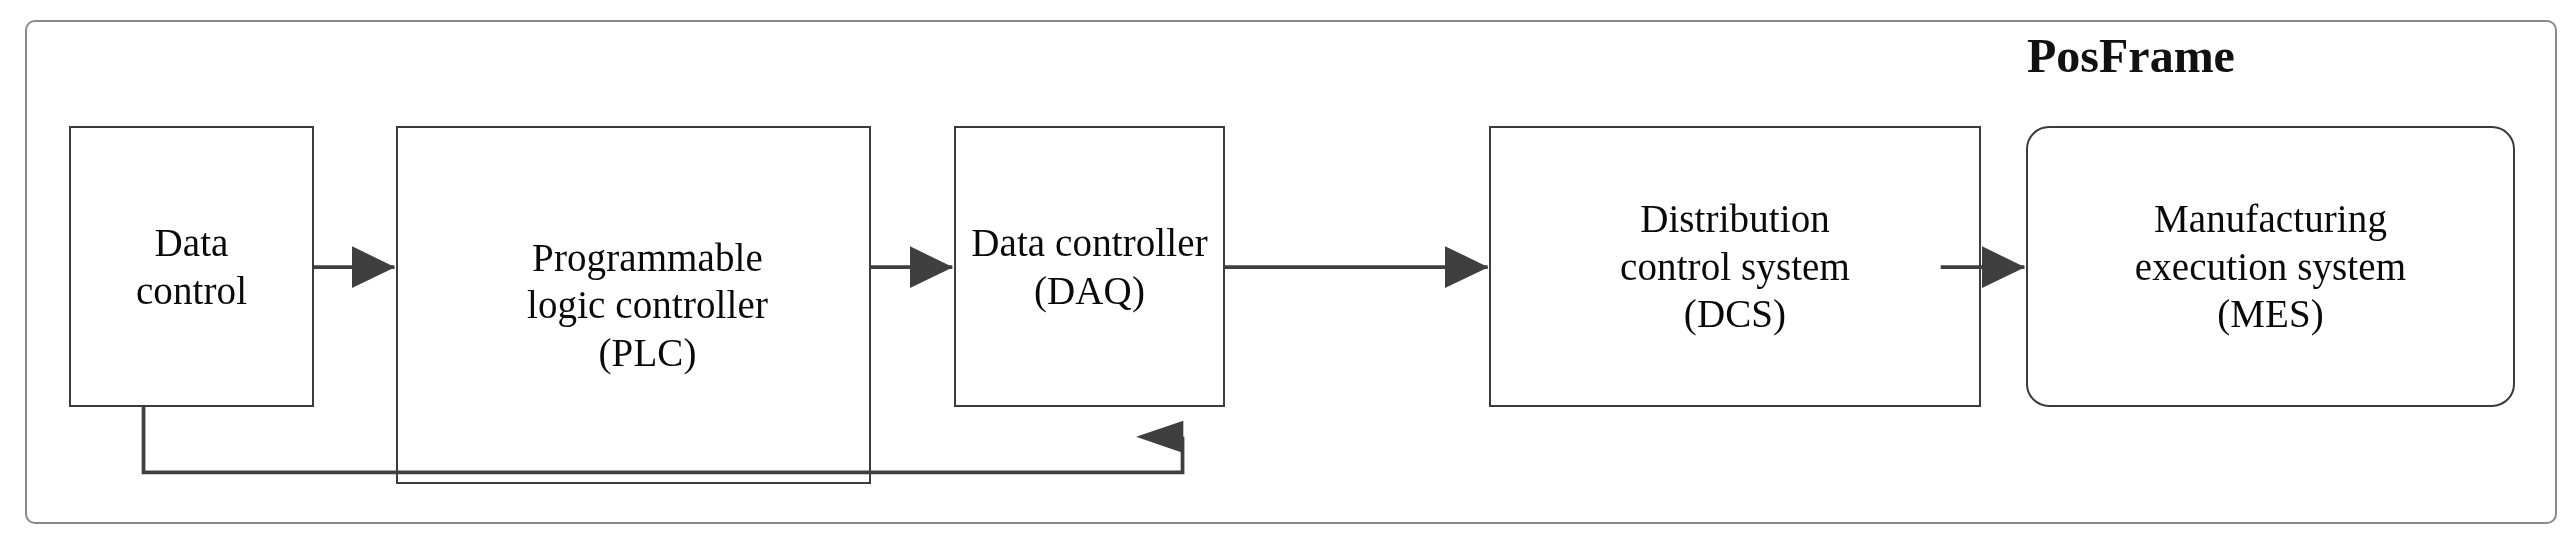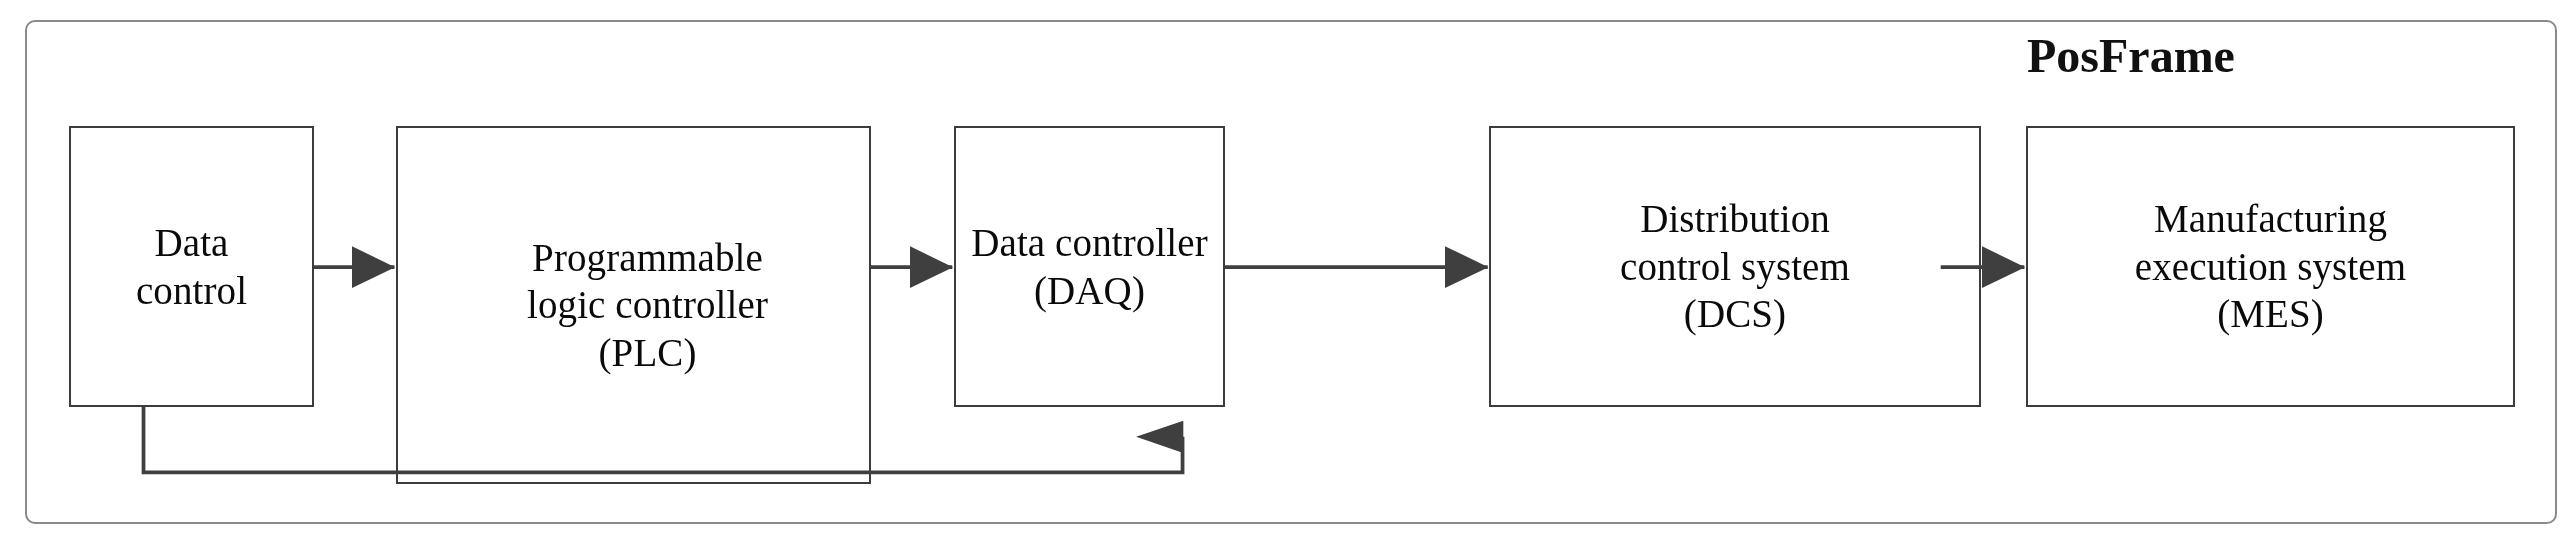--- a/index.html
+++ b/index.html
@@ -95,21 +95,21 @@
     <span class="node-label">Data controller
 (DAQ)</span>
   </div>
 
   <div class="node" style="left:1489px; top:126px; width:492px; height:281px;">
     <span class="node-label">Distribution
 control system
 (DCS)</span>
   </div>
 
-  <div class="node" style="left:2026px; top:126px; width:489px; height:281px;">
+  <div class="node" style="left:2026px; top:126px; width:489px; height:281px;border-radius:23px;">
     <span class="node-label">Manufacturing
 execution system
 (MES)</span>
   </div>
 
   <svg id="wires" viewBox="0 0 4128 870" xmlns="http://www.w3.org/2000/svg">
     <defs>
       <marker id="ah-right" markerWidth="12" markerHeight="12" refX="11.4" refY="6" orient="auto" markerUnits="strokeWidth">
         <path d="M0,0.4 L11.6,6 L0,11.6 z" fill="#3f3f3f"></path>
       </marker>

